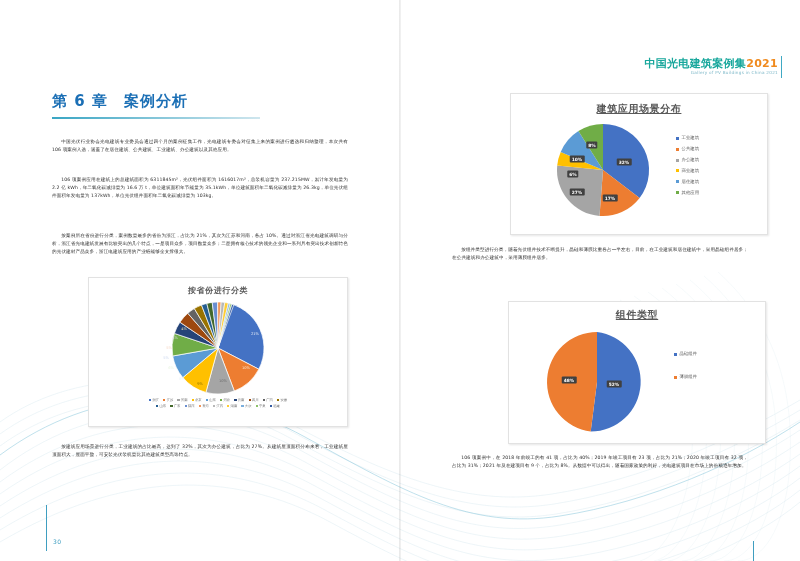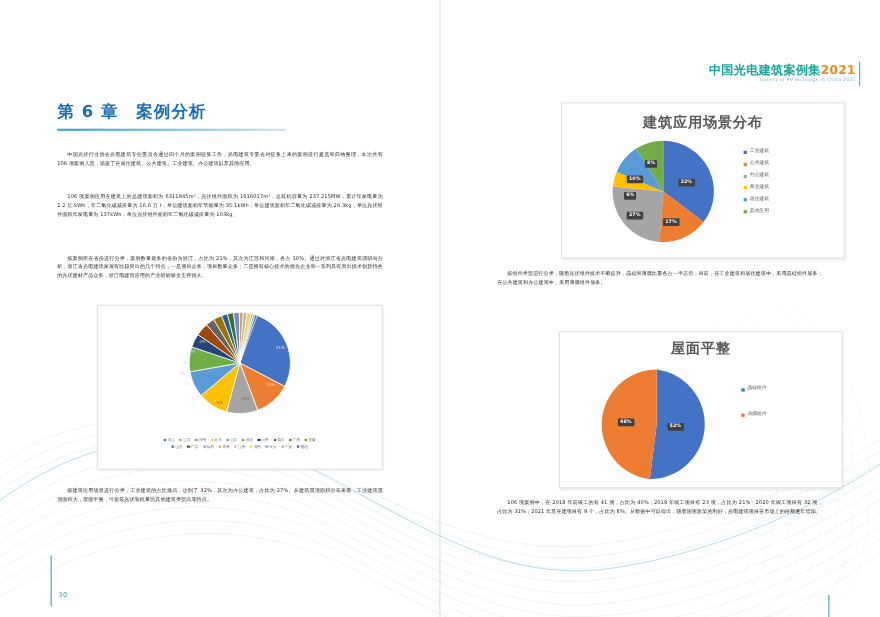--- a/index.html
+++ b/index.html
@@ -61,21 +61,21 @@
 
   
   .chart-card{
     position:absolute;background:#ffffff;border:1px solid #e2e2e2;
     box-shadow:1px 1px 2px rgba(0,0,0,0.10);
   }
   .chart-title{
     width:100%;text-align:center;
     font-size:8px;color:#595959;font-weight:bold;letter-spacing:.6px;
   }
-  .chart-title.big{font-size:13px;}
+  .chart-title.big{font-size:10px;text-decoration:underline;}
   .pie-wrap{position:relative;}
   .pct-label{
     position:absolute;
     background:#404040;color:#ffffff;
     font-size:4.4px;font-weight:bold;
     padding:1px 2px;border-radius:1px;
     transform:translate(-50%,-50%);
     white-space:nowrap;
   }
   .pct-label.plain{
@@ -140,20 +140,21 @@
       <div class="chapter-rule"></div>
     </div>
 
     <div class="para" style="left:52px;top:138px;width:296px;">中国光伏行业协会光电建筑专业委员会通过四个月的案例征集工作，光电建筑专委会对征集上来的案例进行遴选和归纳整理，本次共有 106 项案例入选，涵盖了在居住建筑、公共建筑、工业建筑、办公建筑以及其他应用。</div>
 
     <div class="para" style="left:52px;top:176px;width:296px;">106 项案例应用在建筑上的总建筑面积为 6311845m²，光伏组件面积为 1616017m²，总装机容量为 237.215MW，累计年发电量为 2.2 亿 kWh，年二氧化碳减排量为 16.6 万 t，单位建筑面积年节能量为 35.1kWh，单位建筑面积年二氧化碳减排量为 26.3kg，单位光伏组件面积年发电量为 137kWh，单位光伏组件面积年二氧化碳减排量为 103kg。</div>
 
     <div class="para" style="left:52px;top:232px;width:296px;">按案例所在省份进行分类，案例数量最多的省份为浙江，占比为 21%，其次为江苏和河南，各占 10%。通过对浙江省光电建筑调研与分析，浙江省光电建筑发展有比较突出的几个特点，一是项目众多，项目数量众多；二是拥有核心技术的领先企业和一系列具有突出技术创新特色的光伏建材产品众多，浙江电建筑应用的产业链能够全支撑很大。</div>
 
     <div class="chart-card" style="left:88px;top:277px;width:258px;height:148px;">
+      <div class="chart-title" style="margin-top:7px;">按省份进行分类</div>
 
       <div class="pie-wrap" style="left:0;top:0;width:258px;height:100px;">
         <svg width="258" height="100" viewBox="0 0 258 100">
           <g transform="translate(129,52)">
 
             <path d="M0,0 L0,-46 A46,46 0 0,1 40.8,21.2 Z" fill="#4472c4" stroke="#ffffff" stroke-width="0.7"></path>
             <path d="M0,0 L40.8,21.2 A46,46 0 0,1 16.3,43.0 Z" fill="#ed7d31" stroke="#ffffff" stroke-width="0.7"></path>
             <path d="M0,0 L16.3,43.0 A46,46 0 0,1 -12.1,44.4 Z" fill="#a5a5a5" stroke="#ffffff" stroke-width="0.7"></path>
             <path d="M0,0 L-12.1,44.4 A46,46 0 0,1 -35.2,29.6 Z" fill="#ffc000" stroke="#ffffff" stroke-width="0.7"></path>
             <path d="M0,0 L-35.2,29.6 A46,46 0 0,1 -45.3,8.0 Z" fill="#5b9bd5" stroke="#ffffff" stroke-width="0.7"></path>
@@ -280,21 +281,21 @@
         <div class="lrow">
             <span class="sw" style="background:#70ad47"></span>
             <span>其他应用</span>
           </div>
       </div>
     </div>
 
     <div class="para" style="left:52px;top:210px;width:296px;">按组件类型进行分类，随着光伏组件技术不断提升，晶硅和薄膜比重各占一半左右，目前，在工业建筑和居住建筑中，采用晶硅组件居多；在公共建筑和办公建筑中，采用薄膜组件居多。</div>
 
     <div class="chart-card" style="left:108px;top:265px;width:256px;height:141px;">
-      <div class="chart-title big" style="margin-top:6px;">屋面平整</div>
+      <div class="chart-title big" style="margin-top:6px;">组件类型</div>
 
       <div class="pie-wrap" style="width:256px;height:118px;">
         <svg width="256" height="118" viewBox="0 0 256 118">
           <g transform="translate(88,60)">
 
             <path d="M0,0 L0,-50 A50,50 0 0,1 -6.3,49.6 Z" fill="#4472c4"></path>
 
             <path d="M0,0 L-6.3,49.6 A50,50 0 0,1 0,-50 Z" fill="#ed7d31"></path>
           </g>
         </svg>

